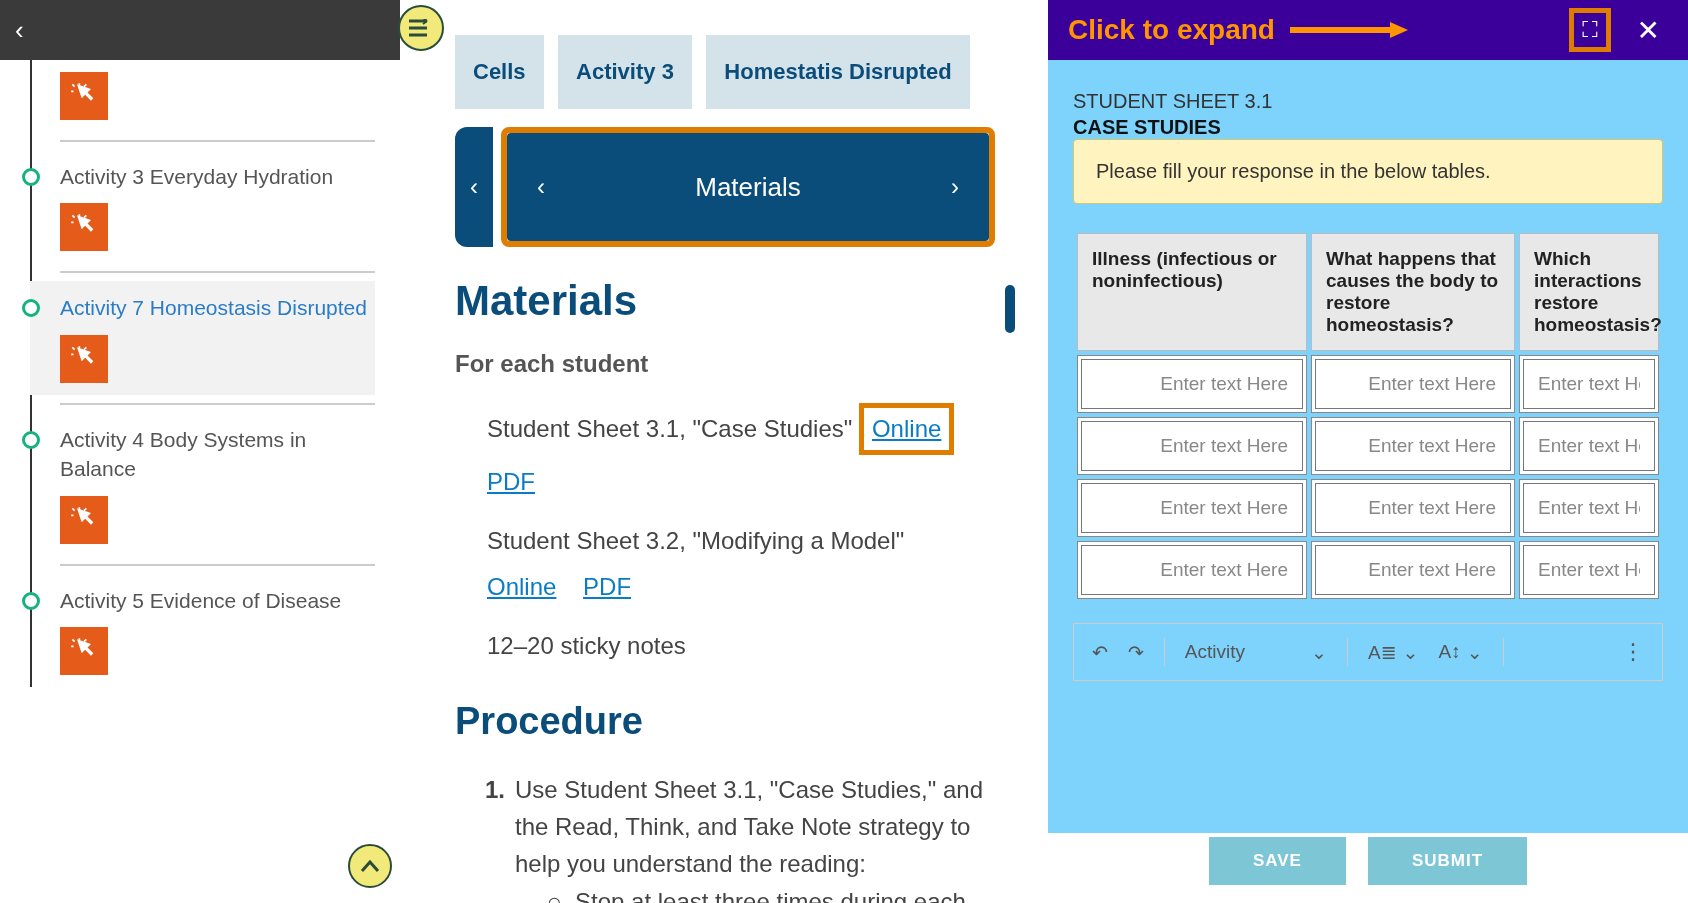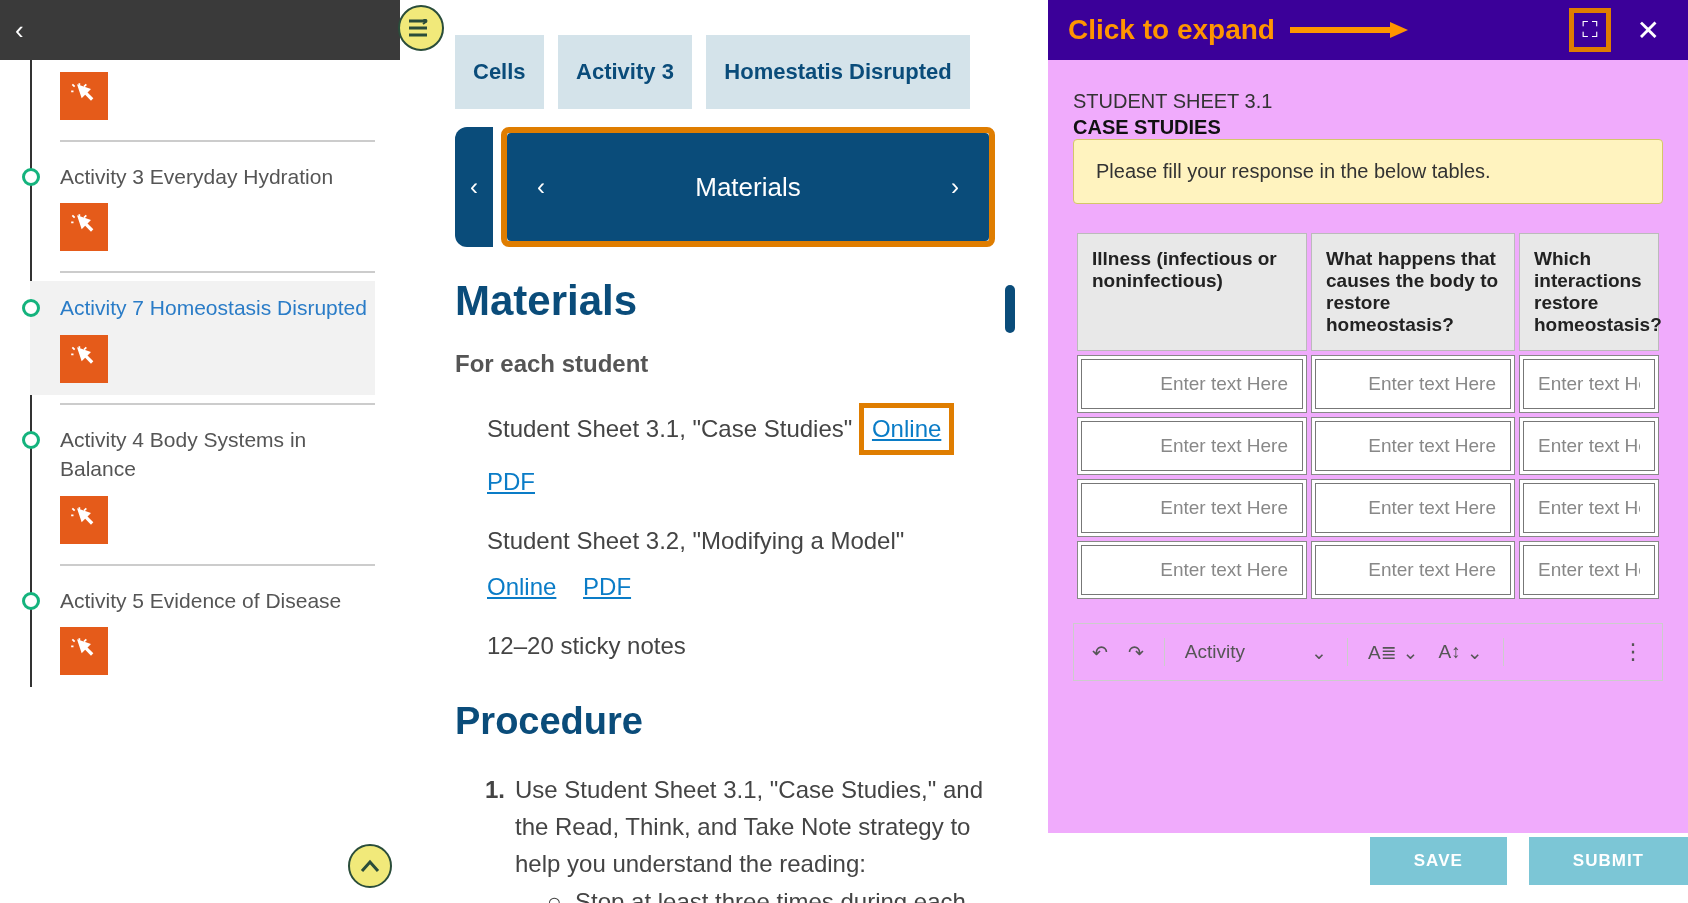--- a/index.html
+++ b/index.html
@@ -307,21 +307,21 @@
       font-size: 22px;
     }
     .close-icon {
       color: #fff;
       font-size: 28px;
       cursor: pointer;
       padding: 0 8px;
     }
     
     .right-body {
-      background: #f0abfc;
+      background: #7dd3fc;
       padding: 30px 25px 0 25px;
       height: calc(100% - 130px);
       overflow-y: scroll;
     }
     .right-body::-webkit-scrollbar { width: 18px; }
     .right-body::-webkit-scrollbar-thumb { background: #c0c0c0; }
     .right-body::-webkit-scrollbar-track { background: #f0f0f0; }
     
     .sheet-title1 { color: #333; font-size: 20px; margin-bottom: 3px; }
     .sheet-title2 { color: #111; font-size: 20px; font-weight: 700; }
@@ -395,21 +395,21 @@
     }
     .tb-item { display: flex; align-items: center; gap: 6px; cursor: pointer; }
     .tb-kebab { margin-left: auto; font-size: 22px; }
     
     .bottom-buttons {
       position: absolute;
       bottom: 0;
       right: 0;
       width: 640px;
       display: flex;
-      justify-content: flex-end;
+      justify-content: center;
       gap: 22px;
       padding: 18px 0;
     }
     .bottom-buttons button {
       background: #7cc6d6;
       border: none;
       padding: 14px 44px;
       font-size: 17px;
       font-weight: 700;
       letter-spacing: 1px;

